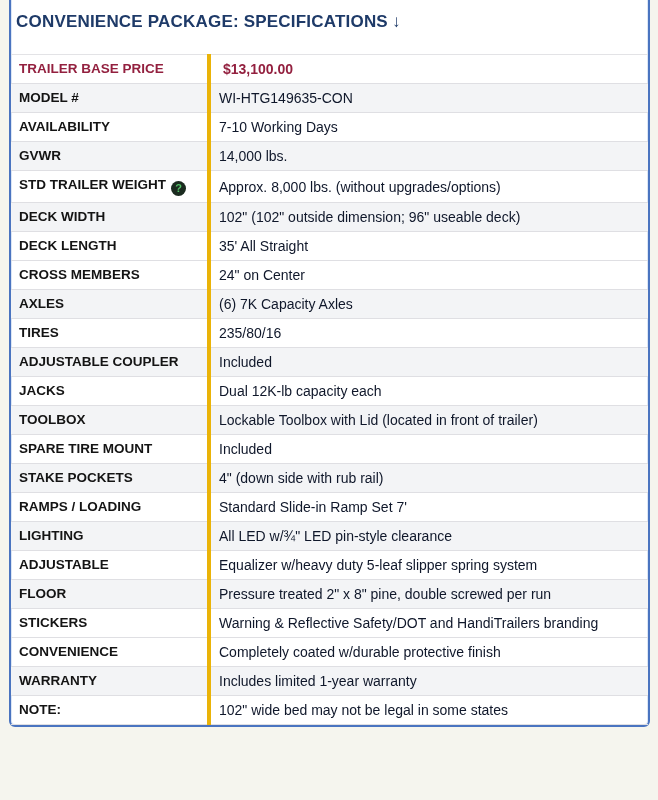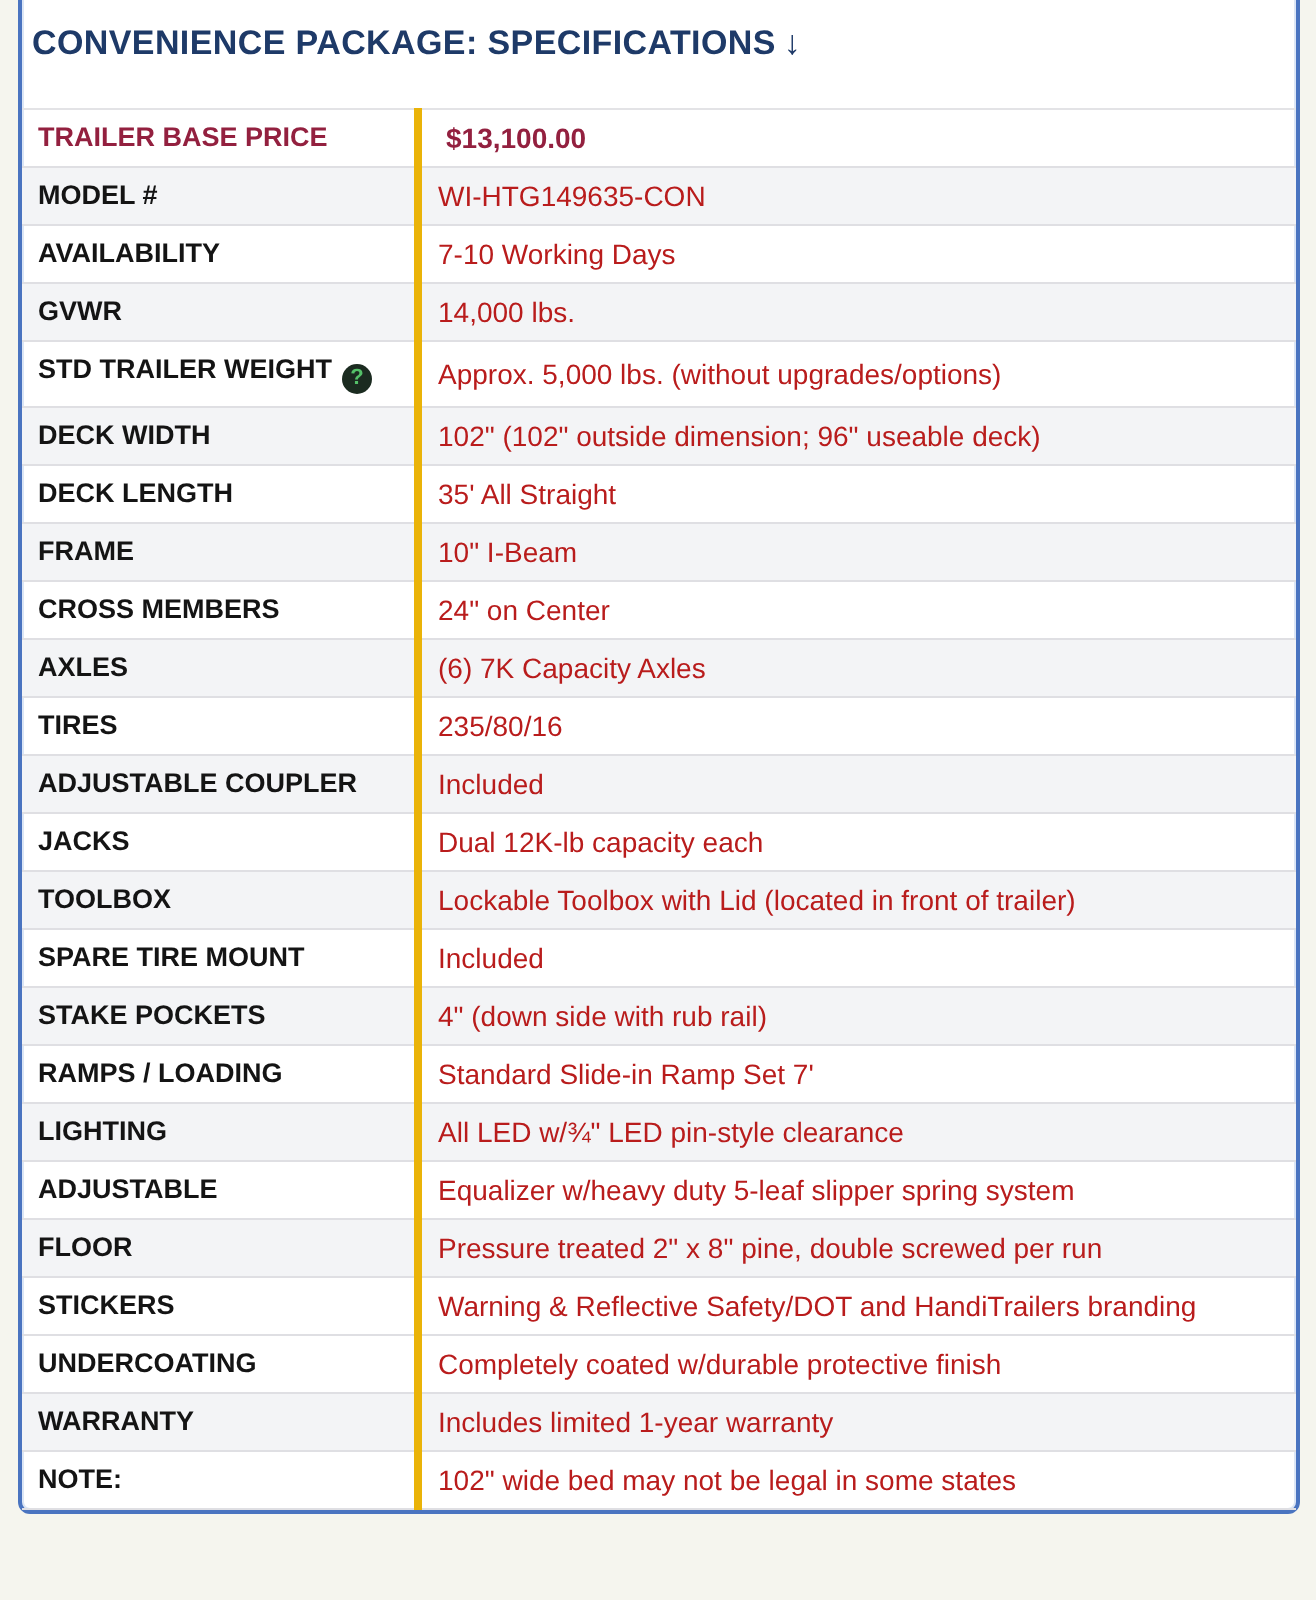--- a/index.html
+++ b/index.html
@@ -52,21 +52,21 @@
   td.spec-label {
     font-weight: 700;
     font-size: 13.5px;
     color: #141414;
     border-right: 4px solid #eab308;
     padding-left: 6px;
     padding-right: 4px;
   }
   td.spec-value {
     font-size: 14px;
-    color: #b91c1c;
+    color: #0f172a;
     white-space: pre-line;
   }
   tr.highlight td.spec-label,
   tr.highlight td.spec-value {
     color: #93203f;
   }
   tr.highlight td.spec-value {
     font-weight: 700;
     padding-left: 12px;
   }
@@ -110,33 +110,29 @@
         <tr>
           <td class="spec-label"><span>AVAILABILITY</span></td>
           <td class="spec-value">7-10 Working Days</td>
         </tr>
         <tr class="alt">
           <td class="spec-label"><span>GVWR</span></td>
           <td class="spec-value">14,000 lbs.</td>
         </tr>
         <tr>
           <td class="spec-label"><span>STD TRAILER WEIGHT</span><span class="help-icon">?</span></td>
-          <td class="spec-value">Approx. 5,000 lbs. (without upgrades/options)</td>
+          <td class="spec-value">Approx. 8,000 lbs. (without upgrades/options)</td>
         </tr>
         <tr class="alt">
           <td class="spec-label"><span>DECK WIDTH</span></td>
           <td class="spec-value">102" (102" outside dimension; 96" useable deck)</td>
         </tr>
         <tr>
           <td class="spec-label"><span>DECK LENGTH</span></td>
           <td class="spec-value">35' All Straight</td>
-        </tr>
-        <tr class="alt">
-          <td class="spec-label"><span>FRAME</span></td>
-          <td class="spec-value">10" I-Beam</td>
         </tr>
         <tr>
           <td class="spec-label"><span>CROSS MEMBERS</span></td>
           <td class="spec-value">24" on Center</td>
         </tr>
         <tr class="alt">
           <td class="spec-label"><span>AXLES</span></td>
           <td class="spec-value">(6) 7K Capacity Axles</td>
         </tr>
         <tr>
@@ -177,21 +173,21 @@
         </tr>
         <tr class="alt">
           <td class="spec-label"><span>FLOOR</span></td>
           <td class="spec-value">Pressure treated 2" x 8" pine, double screwed per run</td>
         </tr>
         <tr>
           <td class="spec-label"><span>STICKERS</span></td>
           <td class="spec-value">Warning &amp; Reflective Safety/DOT and HandiTrailers branding</td>
         </tr>
         <tr>
-          <td class="spec-label"><span>UNDERCOATING</span></td>
+          <td class="spec-label"><span>CONVENIENCE</span></td>
           <td class="spec-value">Completely coated w/durable protective finish</td>
         </tr>
         <tr class="alt">
           <td class="spec-label"><span>WARRANTY</span></td>
           <td class="spec-value">Includes limited 1-year warranty</td>
         </tr>
         <tr>
           <td class="spec-label"><span>NOTE:</span></td>
           <td class="spec-value">102" wide bed may not be legal in some states</td>
         </tr>

